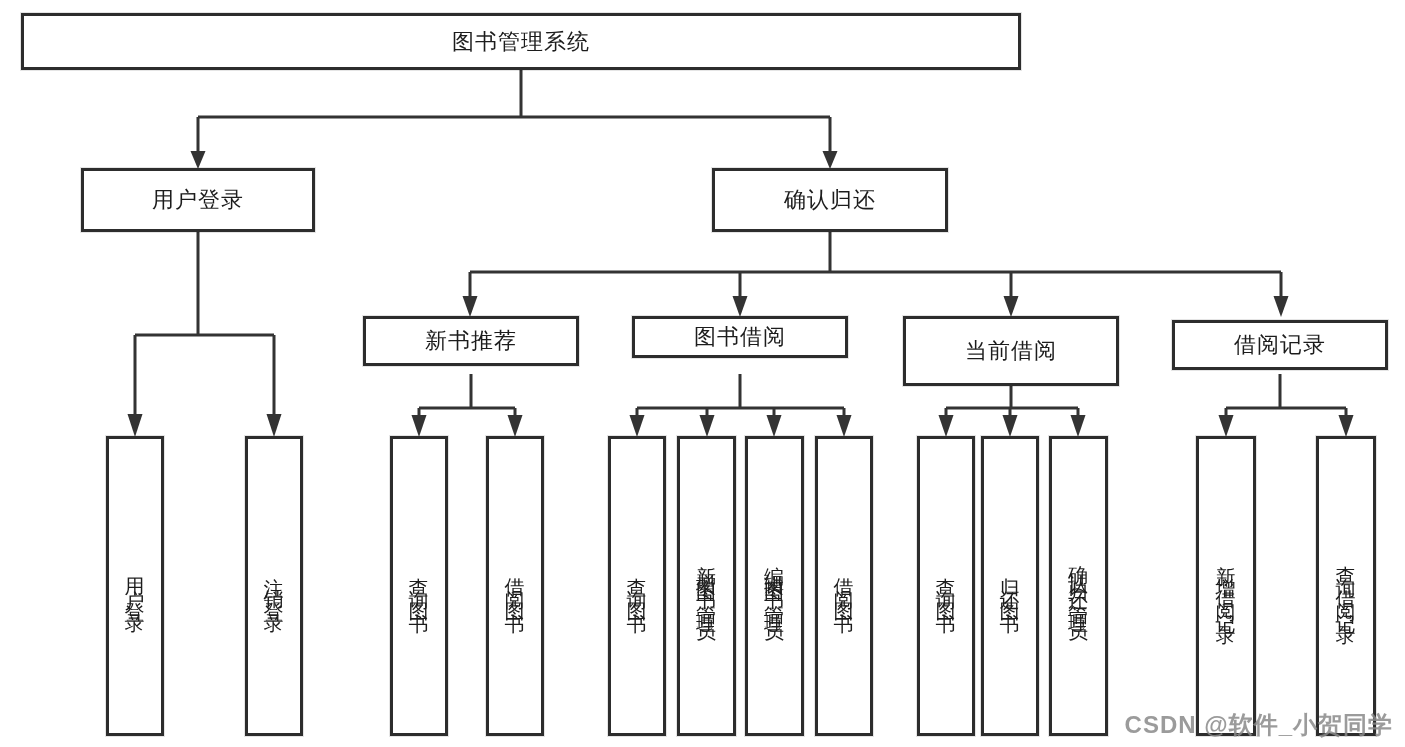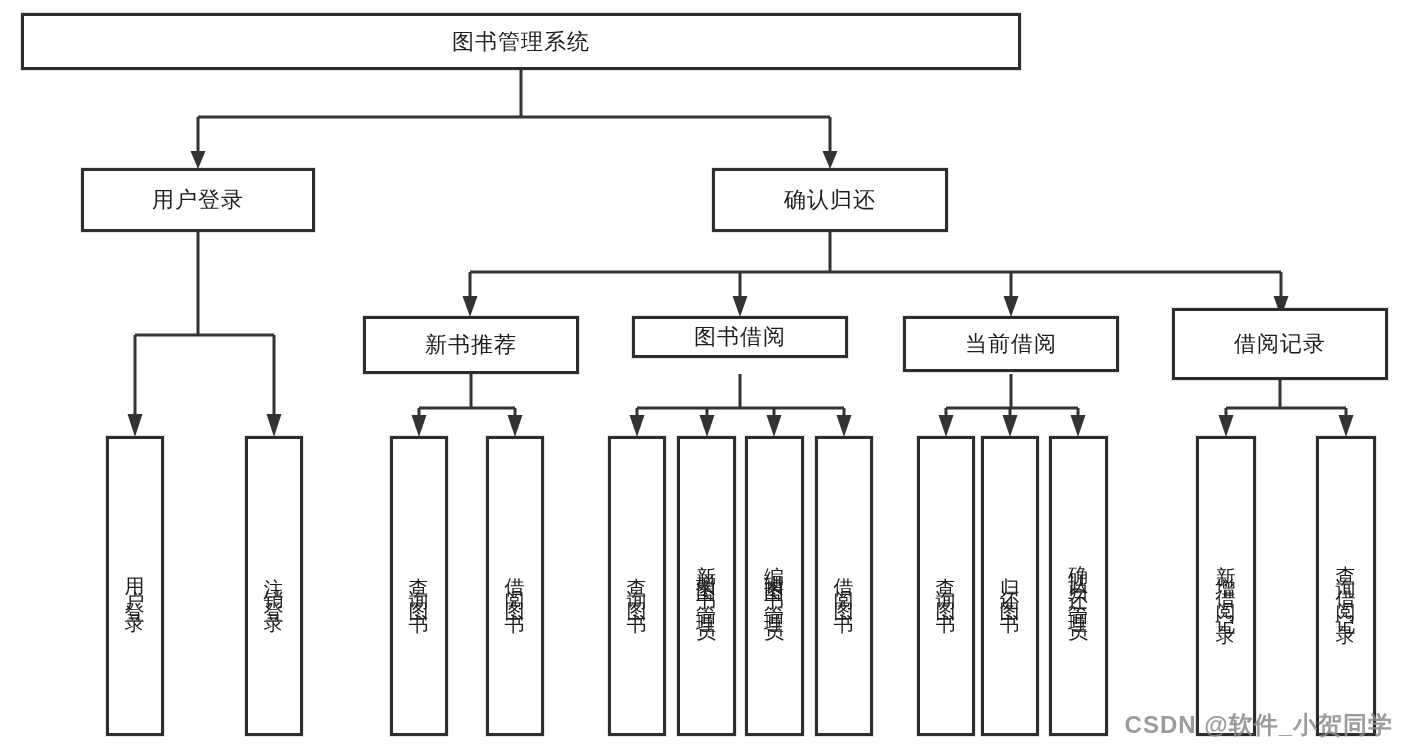--- a/index.html
+++ b/index.html
@@ -113,30 +113,30 @@
     <span>图书管理系统</span>
   </div>
 
   <div class="node hbox" style="left:81px;top:168px;width:234px;height:64px;">
     <span>用户登录</span>
   </div>
   <div class="node hbox" style="left:712px;top:168px;width:236px;height:64px;">
     <span>确认归还</span>
   </div>
 
-  <div class="node hbox" style="left:363px;top:316px;width:216px;height:58px;">
+  <div class="node hbox" style="left:363px;top:316px;width:216px;height:50px;">
     <span>新书推荐</span>
   </div>
   <div class="node hbox" style="left:632px;top:316px;width:216px;height:42px;">
     <span>图书借阅</span>
   </div>
-  <div class="node hbox" style="left:903px;top:316px;width:216px;height:56px;">
+  <div class="node hbox" style="left:903px;top:316px;width:216px;height:70px;">
     <span>当前借阅</span>
   </div>
-  <div class="node hbox" style="left:1172px;top:308px;width:216px;height:72px;">
+  <div class="node hbox" style="left:1172px;top:320px;width:216px;height:50px;">
     <span>借阅记录</span>
   </div>
 
   <div class="node vbox" style="left:106px;top:436px;width:58px;height:300px;">
     <span class="vtext">用户登录</span>
   </div>
   <div class="node vbox" style="left:245px;top:436px;width:58px;height:300px;">
     <span class="vtext">注销登录</span>
   </div>
 

